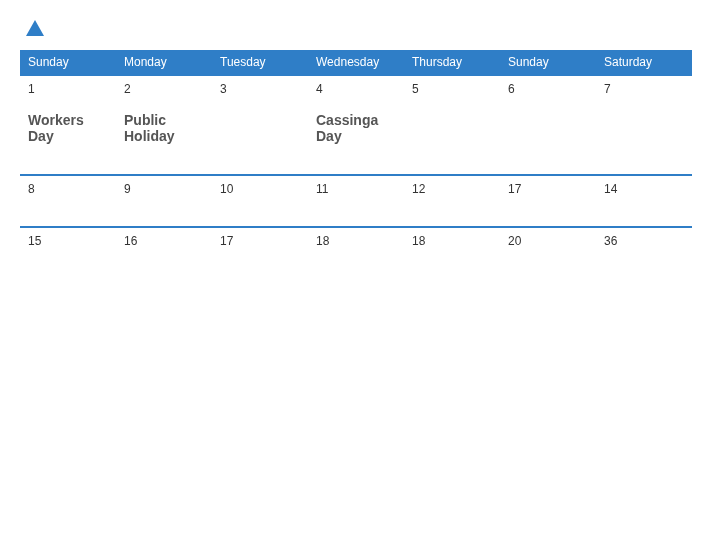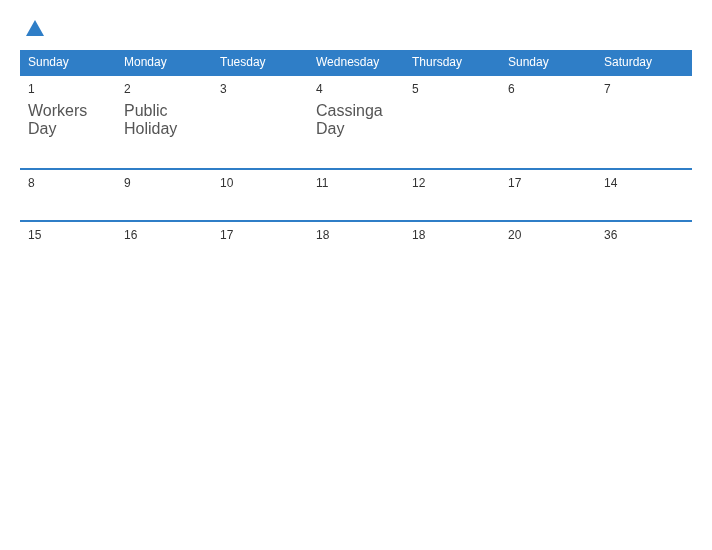--- a/index.html
+++ b/index.html
@@ -79,24 +79,25 @@
       color: #333;
       width: 14.28%;
       border: none;
     }
     .day-num {
       font-size: 12px;
       color: #333;
       display: block;
     }
     .holiday {
-      font-size: 16px;
+      font-size: 14px;
       color: #555;
       display: block;
-      margin-top: 6px;
+      margin-top: 16px;
+      font-weight: bold;
     }
   </style>
 </head>
 <body>
 
 <div class="page">
 
   <div class="header">
 
     <div class="logo">

